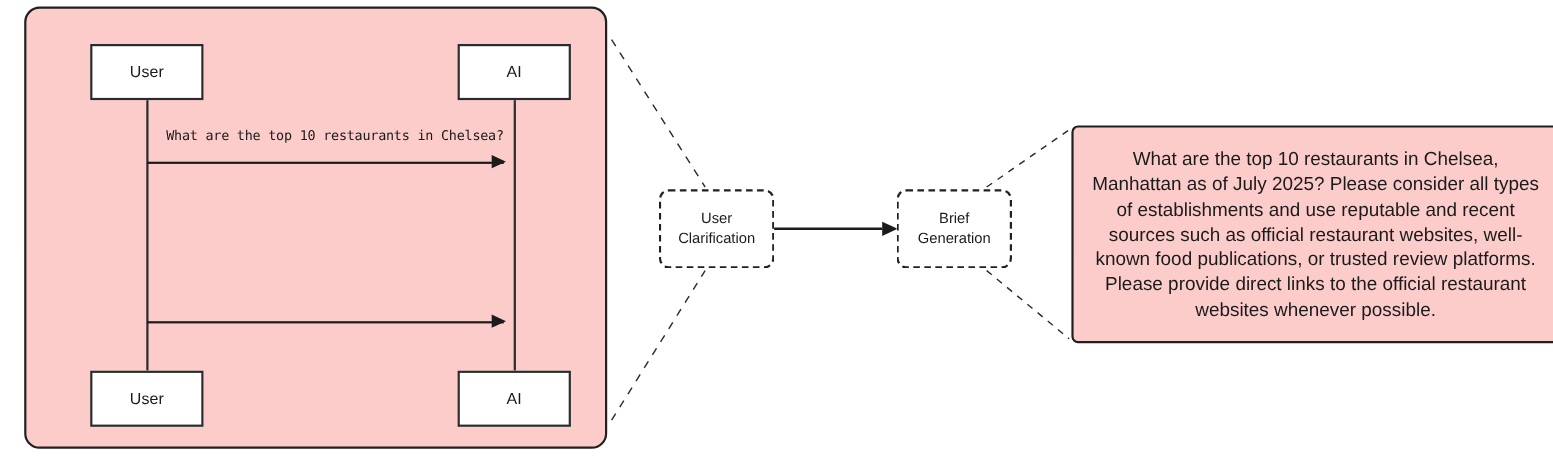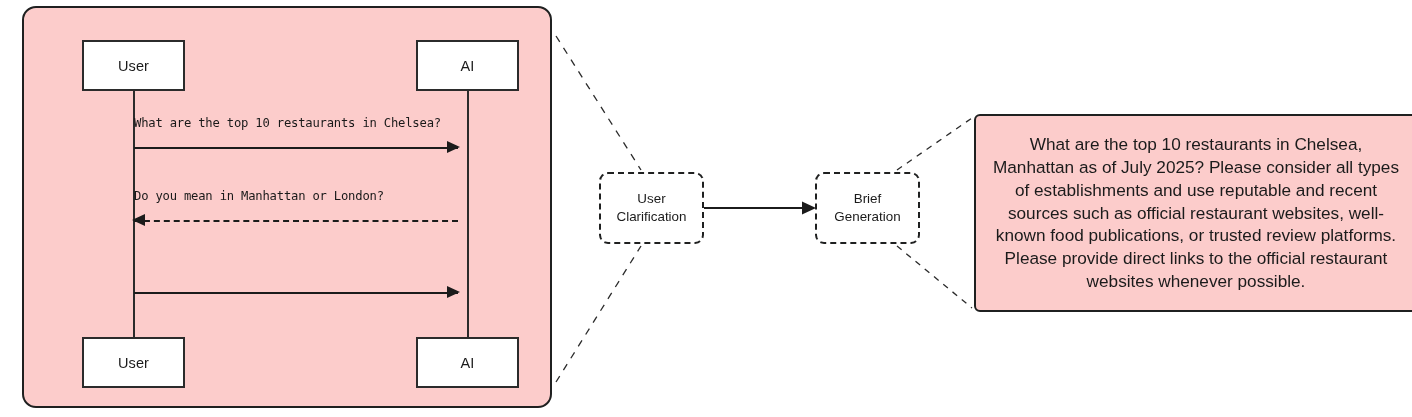--- a/index.html
+++ b/index.html
@@ -87,21 +87,21 @@
   }
   .msg-1 { top: 108px; }
   .msg-2 { top: 181px; }
   .msg-3 { top: 253px; }
 
   .msg-label {
     position: absolute;
     left: 0;
     top: 0;
     width: 100%;
-    text-align: left;
+    text-align: right;
     font-family: "DejaVu Sans Mono", "Liberation Mono", monospace;
     font-size: 12.2px;
     color: #191919;
     letter-spacing: -0.2px;
     white-space: nowrap;
   }
   .msg-3 .msg-label { font-size: 12.6px; }
 
   .msg-line {
     position: absolute;
@@ -208,25 +208,20 @@
     <div class="participant p-ai-top">
       <span>AI</span>
     </div>
 
     <div class="msg msg-1">
       <div class="msg-label">What are the top 10 restaurants in Chelsea?</div>
       <div class="msg-line"></div>
       <div class="arrowhead right"></div>
     </div>
 
-    <div class="msg msg-2">
-      <div class="msg-label">Do you mean in Manhattan or London?</div>
-      <div class="msg-line dashed"></div>
-      <div class="arrowhead left"></div>
-    </div>
 
     <div class="msg msg-3">
       <div class="msg-line"></div>
       <div class="arrowhead right"></div>
     </div>
 
     <div class="participant p-user-bot">
       <span>User</span>
     </div>
     <div class="participant p-ai-bot">

